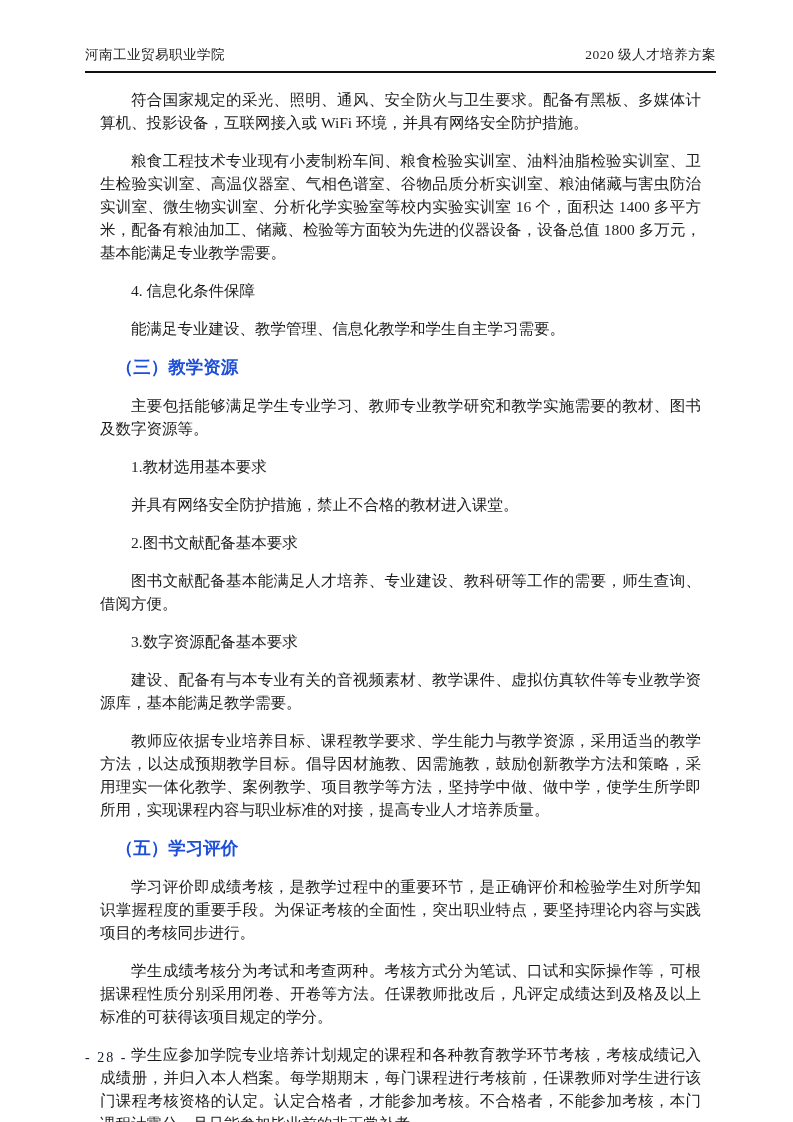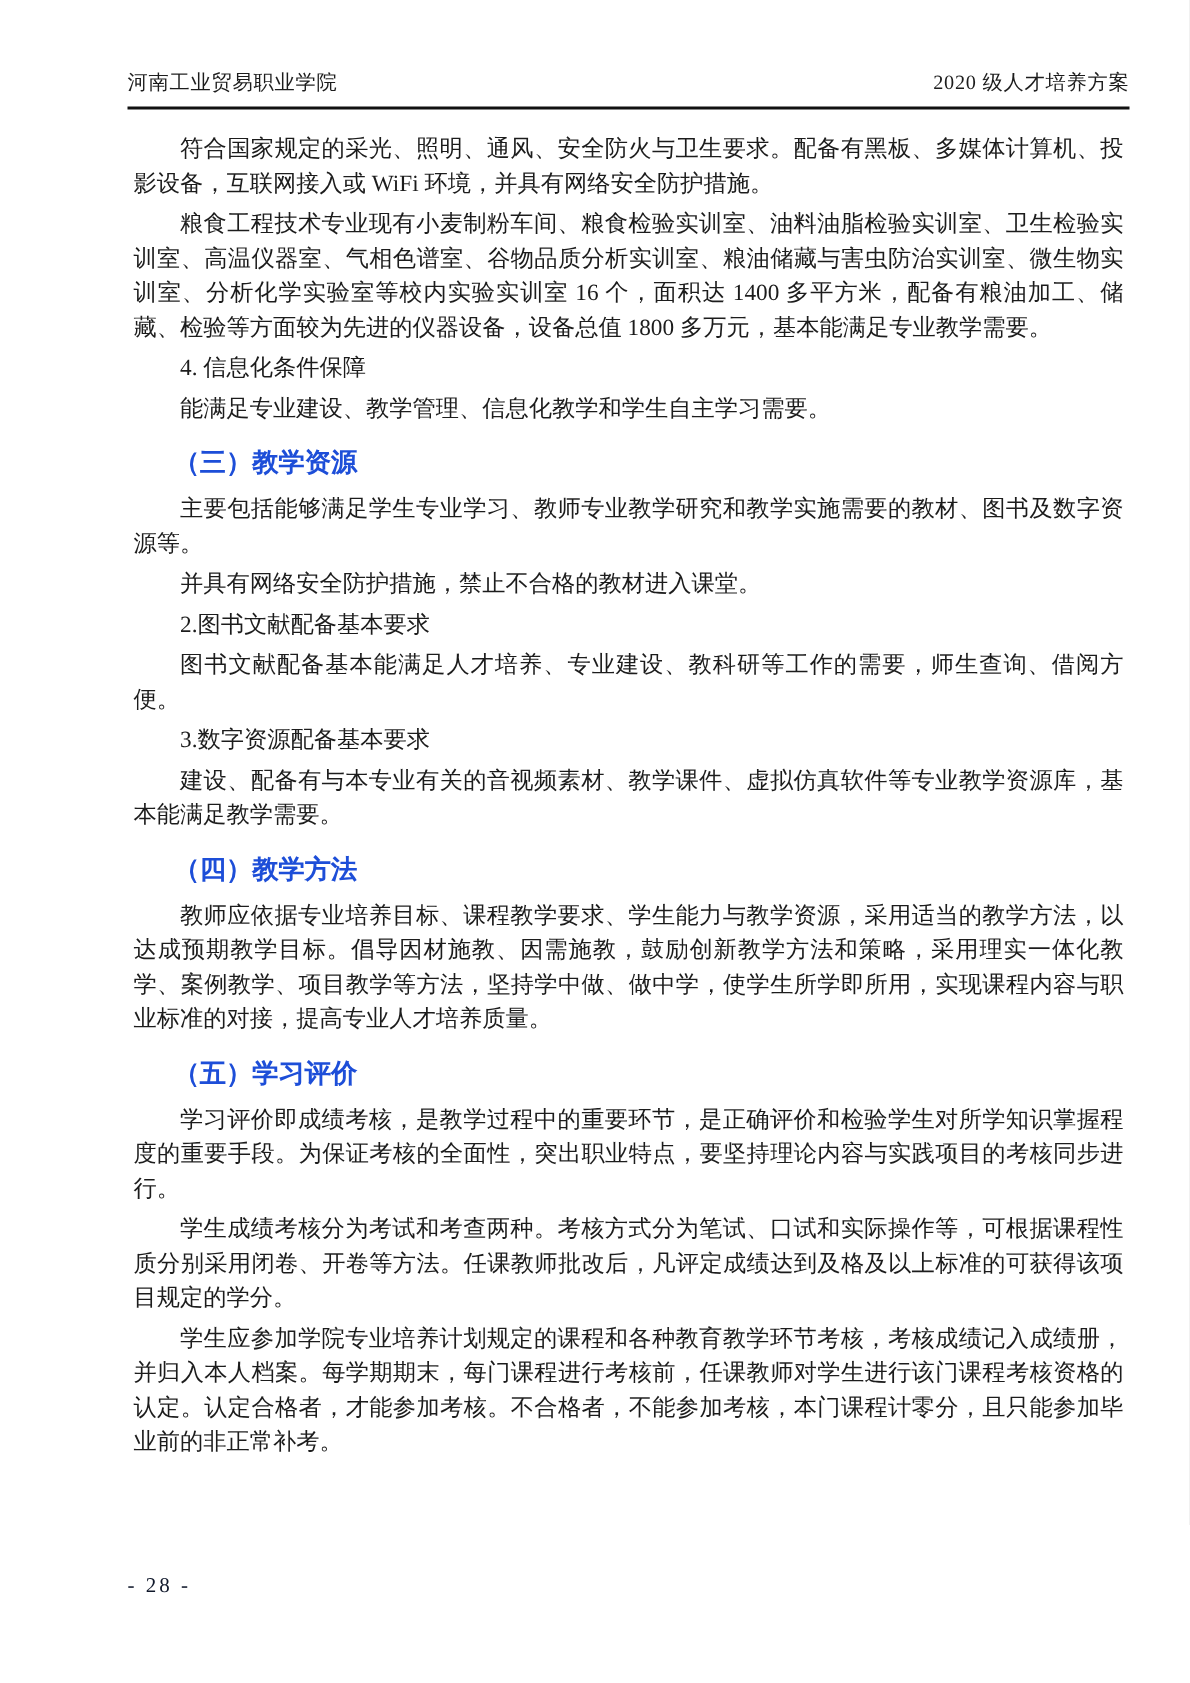--- a/index.html
+++ b/index.html
@@ -7,21 +7,21 @@
     padding: 0;
     background: #e8e8e8;
   }
   .page {
     position: relative;
     width: 793px;
     height: 1122px;
     margin: 0 auto;
     background: #ffffff;
     box-sizing: border-box;
-    padding: 46px 40px 0 85px;
+    padding: 46px 77px 0 85px;
     font-family: "Liberation Serif", "DejaVu Serif", serif;
     color: #1c1c1c;
     overflow: hidden;
   }
   .page-header {
     display: flex;
     justify-content: space-between;
     align-items: flex-end;
     font-size: 13.5px;
     line-height: 18px;
@@ -34,21 +34,21 @@
   }
   .doc-body {
     margin-top: 15px;
     font-size: 15.5px;
     line-height: 23px;
     text-align: justify;
     text-justify: inter-ideograph;
   }
   .doc-body p.body-para,
   .doc-body p.sub-heading {
-    margin: 4px;
+    margin: 15px;
     text-indent: 2em;
   }
   .doc-body h2.section-heading {
     font-family: "Liberation Sans", "DejaVu Sans", sans-serif;
     font-size: 17.5px;
     font-weight: bold;
     line-height: 24px;
     margin: 12px 0 8px 0;
     text-indent: 1.75em;
     color: #1d4ed8;
@@ -73,26 +73,26 @@
   </div>
 
   <div class="doc-body">
 
   <p class="body-para">符合国家规定的采光、照明、通风、安全防火与卫生要求。配备有黑板、多媒体计算机、投影设备，互联网接入或 WiFi 环境，并具有网络安全防护措施。</p>
       <p class="body-para">粮食工程技术专业现有小麦制粉车间、粮食检验实训室、油料油脂检验实训室、卫生检验实训室、高温仪器室、气相色谱室、谷物品质分析实训室、粮油储藏与害虫防治实训室、微生物实训室、分析化学实验室等校内实验实训室 16 个，面积达 1400 多平方米，配备有粮油加工、储藏、检验等方面较为先进的仪器设备，设备总值 1800 多万元，基本能满足专业教学需要。</p>
       <p class="sub-heading">4. 信息化条件保障</p>
       <p class="body-para">能满足专业建设、教学管理、信息化教学和学生自主学习需要。</p>
       <h2 class="section-heading">（三）教学资源</h2>
       <p class="body-para">主要包括能够满足学生专业学习、教师专业教学研究和教学实施需要的教材、图书及数字资源等。</p>
+      <p class="sub-heading">1.教材选用基本要求</p>
       <p class="body-para">并具有网络安全防护措施，禁止不合格的教材进入课堂。</p>
       <p class="sub-heading">2.图书文献配备基本要求</p>
       <p class="body-para">图书文献配备基本能满足人才培养、专业建设、教科研等工作的需要，师生查询、借阅方便。</p>
       <p class="sub-heading">3.数字资源配备基本要求</p>
       <p class="body-para">建设、配备有与本专业有关的音视频素材、教学课件、虚拟仿真软件等专业教学资源库，基本能满足教学需要。</p>
-      <h2 class="section-heading">（四）教学方法</h2>
       <p class="body-para">教师应依据专业培养目标、课程教学要求、学生能力与教学资源，采用适当的教学方法，以达成预期教学目标。倡导因材施教、因需施教，鼓励创新教学方法和策略，采用理实一体化教学、案例教学、项目教学等方法，坚持学中做、做中学，使学生所学即所用，实现课程内容与职业标准的对接，提高专业人才培养质量。</p>
       <h2 class="section-heading">（五）学习评价</h2>
       <p class="body-para">学习评价即成绩考核，是教学过程中的重要环节，是正确评价和检验学生对所学知识掌握程度的重要手段。为保证考核的全面性，突出职业特点，要坚持理论内容与实践项目的考核同步进行。</p>
       <p class="body-para">学生成绩考核分为考试和考查两种。考核方式分为笔试、口试和实际操作等，可根据课程性质分别采用闭卷、开卷等方法。任课教师批改后，凡评定成绩达到及格及以上标准的可获得该项目规定的学分。</p>
       <p class="body-para">学生应参加学院专业培养计划规定的课程和各种教育教学环节考核，考核成绩记入成绩册，并归入本人档案。每学期期末，每门课程进行考核前，任课教师对学生进行该门课程考核资格的认定。认定合格者，才能参加考核。不合格者，不能参加考核，本门课程计零分，且只能参加毕业前的非正常补考。</p>
     </div>
 
   <div class="page-footer">
     <span>- 28 -</span>
   </div>

